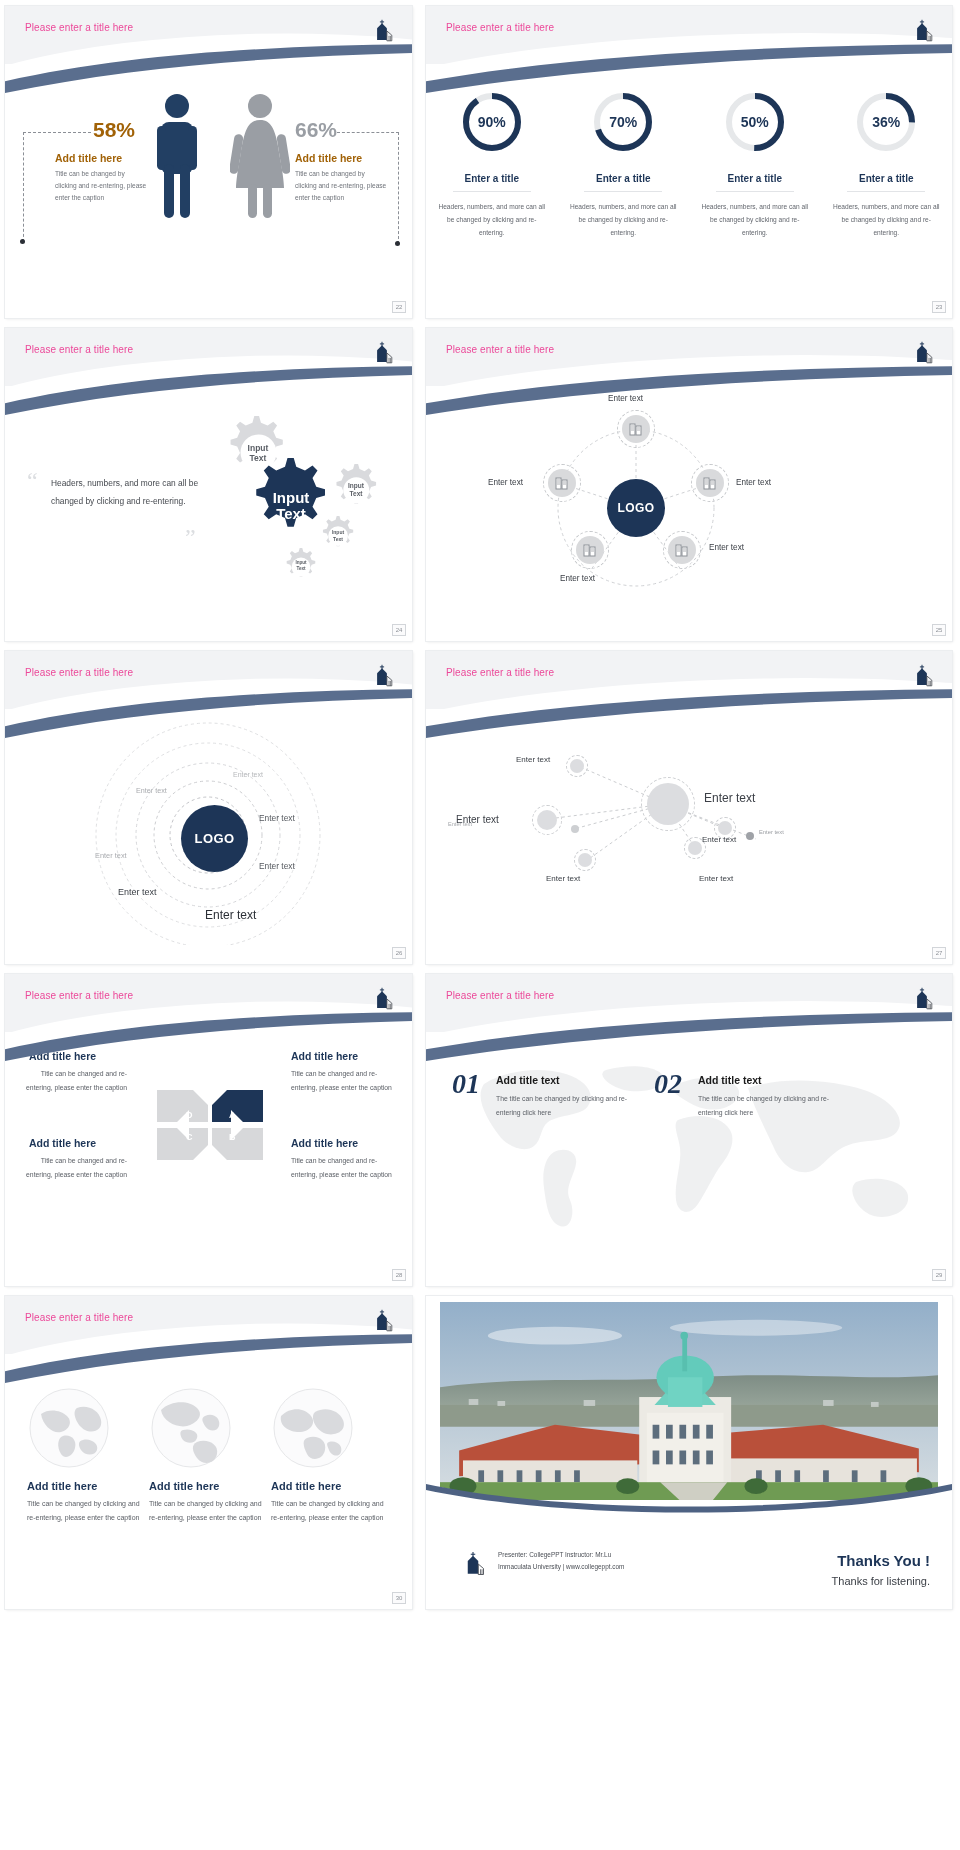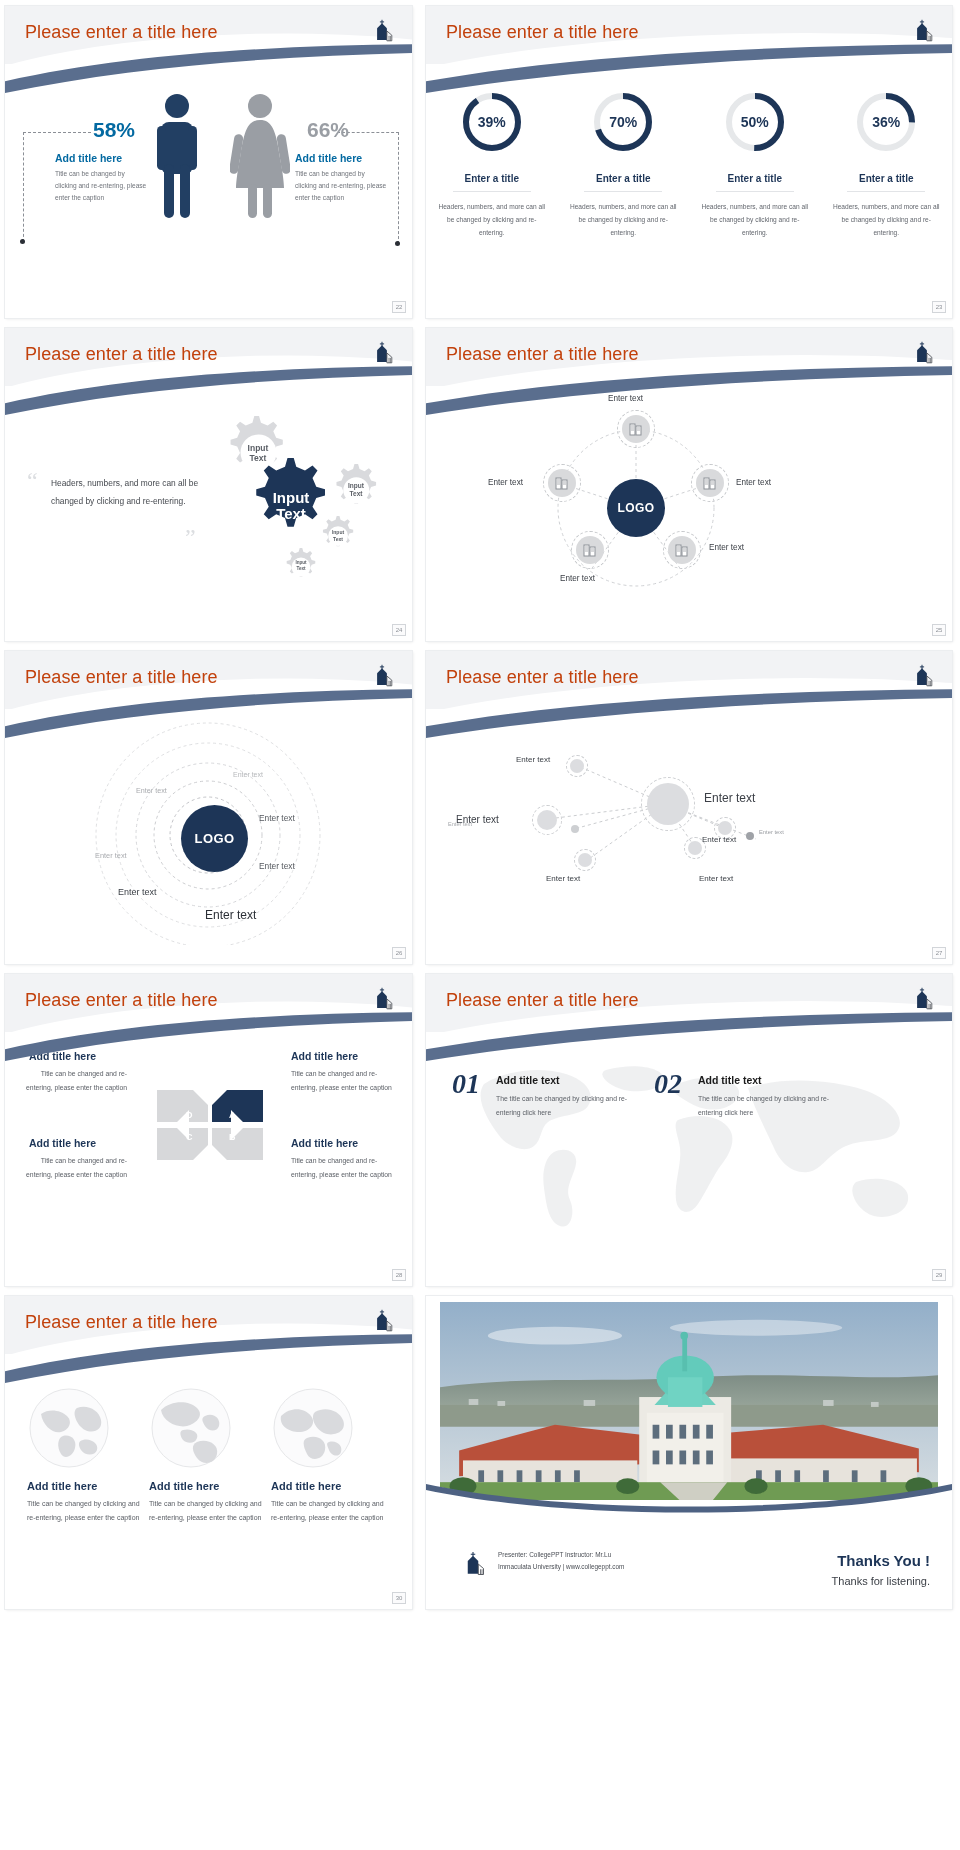--- a/index.html
+++ b/index.html
@@ -32,40 +32,40 @@
     overflow:hidden;
   }
   .hdr::after{
     content:""; position:absolute; left:-20%; bottom:-44px;
     width:160%; height:74px; background:#ffffff;
     border-radius:50% 50% 0 0 / 100% 100% 0 0;
     transform:rotate(-1.6deg);
   }
   .title {
     position:absolute; left:20px; top:16px;
-    font-size:18px; color:#c2410c; font-weight:400;
+    font-size:10px; color:#ec4899; font-weight:400;
     letter-spacing:.1px; z-index:3;text-align:center;
   }
   .swoosh{ position:absolute; left:-12%; top:38px; width:125%; height:60px; z-index:2;}
   .logo { position:absolute; right:16px; top:11px; width:28px; height:28px; z-index:4;}
   .pageno{
     position:absolute; right:6px; bottom:5px;
     width:14px; height:12px; border:1px solid #d2d5d9;
     font-size:6px; color:#8d9197; text-align:center; line-height:11px;
     background:#fbfbfc; z-index:6;
   }
   .body { position:absolute; left:0; top:58px; width:100%; bottom:0; }
 
   
   .s1-wrap{position:absolute;left:0;top:20px;width:100%;height:220px;}
   .brk{position:absolute;border-left:1px dashed #8b8f96;border-top:1px dashed #8b8f96;}
   .s1-pct{position:absolute;font-size:21px;font-weight:bold;}
   .s1-t{position:absolute;font-size:10.5px;font-weight:bold;}
   .s1-d{position:absolute;font-size:6.6px;color:#6f737a;line-height:1.85;width:92px;}
-  .navy{color:#0369a1;} .grey{color:#9a9ea4;margin-left:12px;}
+  .navy{color:#a16207;} .grey{color:#9a9ea4;}
 
   
   .donuts{position:absolute;left:0;top:26px;width:100%;display:flex;}
   .dcol{flex:1;text-align:center;padding:0 4px;}
   .ring{position:relative;width:64px;height:64px;margin:0 auto;}
   .ring svg{display:block;}
   .ring span{
     position:absolute;inset:0;display:flex;align-items:center;justify-content:center;
     font-size:14px;font-weight:bold;color:#1d3557;
   }
@@ -190,21 +190,21 @@
 
     <div class="body">
       <div class="donuts">
 
         <div class="dcol">
           <div class="ring">
             <svg width="64" height="64" viewBox="0 0 64 64">
               <circle cx="32" cy="32" r="26" fill="none" stroke="#e6e8ea" stroke-width="6"></circle>
               <circle cx="32" cy="32" r="26" fill="none" stroke="#1d3557" stroke-width="6" stroke-dasharray="147 163" transform="rotate(-90 32 32)"></circle>
             </svg>
-            <span>39%</span>
+            <span>90%</span>
           </div>
           <div class="dtitle">Enter a title</div>
           <div class="ddesc">Headers, numbers, and more can all be changed by clicking and re-entering.</div>
         </div>
 
         <div class="dcol">
           <div class="ring">
             <svg width="64" height="64" viewBox="0 0 64 64">
               <circle cx="32" cy="32" r="26" fill="none" stroke="#e6e8ea" stroke-width="6"></circle>
               <circle cx="32" cy="32" r="26" fill="none" stroke="#1d3557" stroke-width="6" stroke-dasharray="114 196" transform="rotate(-90 32 32)"></circle>

